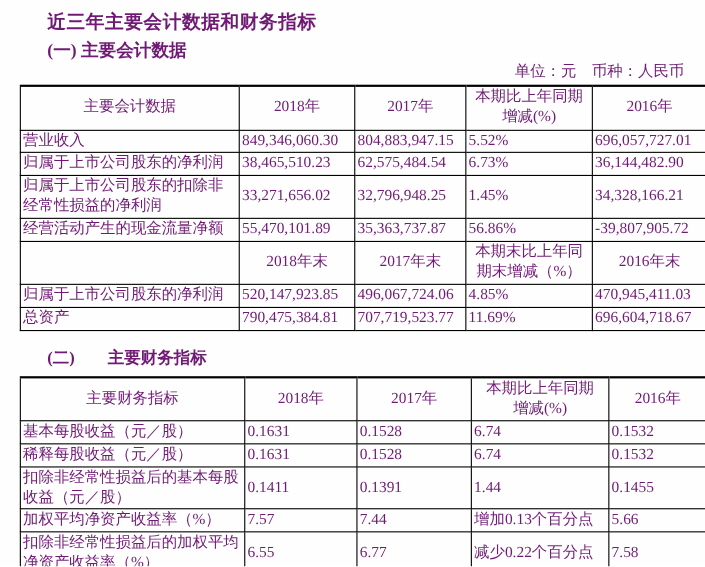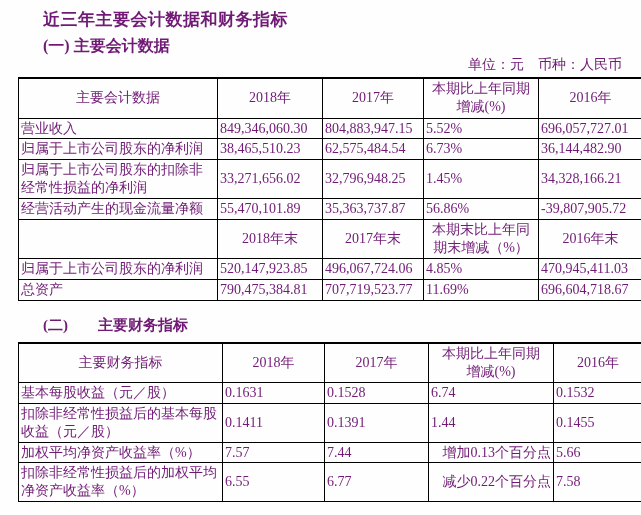--- a/index.html
+++ b/index.html
@@ -13,21 +13,21 @@
   .sec2-heading{position:absolute;left:43px;top:316px;font-size:15px;font-weight:bold;}
   .sec2-heading .gap{display:inline-block;width:30px;}
   table.rpt{border-collapse:collapse;table-layout:fixed;position:absolute;left:8px;background:#fefefe;margin-left:10px;}
   #t1{top:77px;width:624px;}
   #t2{top:342px;width:624px;}
   table.rpt td{border:1px solid #000;font-size:14px;line-height:1.28;vertical-align:middle;overflow:hidden;padding:1px 2px;}
   tr.toprow td{border-top:2px solid #000;}
   td.hd{text-align:center;white-space:pre-line;}
   td.lb{text-align:left;padding-left:5px;}
   td.num{padding-right:6px;}
-  td.al{text-align:right;padding-left:6px;}
+  td.al{text-align:left;padding-left:6px;}
   
   .rh40{height:40px}.rh39{height:39px}.rh38{height:38px}.rh37{height:37px}
   .rh20{height:20px}.rh19{height:19px}.rh18{height:18px}
 </style>
 </head>
 <body>
 
 <div class="page">
 
   <div class="doc-title">近三年主要会计数据和财务指标</div>
@@ -123,20 +123,27 @@
 增减(%)</td>
       <td class="hd">2016年</td>
     </tr>
     <tr class="rh18">
       <td class="lb">基本每股收益（元／股）</td>
       <td class="num">0.1631</td>
       <td class="num">0.1528</td>
       <td class="num">6.74</td>
       <td class="num">0.1532</td>
     </tr>
+    <tr class="rh18">
+      <td class="lb">稀释每股收益（元／股）</td>
+      <td class="num">0.1631</td>
+      <td class="num">0.1528</td>
+      <td class="num">6.74</td>
+      <td class="num">0.1532</td>
+    </tr>
     <tr class="rh38">
       <td class="lb">扣除非经常性损益后的基本每股收益（元／股）</td>
       <td class="num">0.1411</td>
       <td class="num">0.1391</td>
       <td class="num">1.44</td>
       <td class="num">0.1455</td>
     </tr>
     <tr class="rh19">
       <td class="lb">加权平均净资产收益率（%）</td>
       <td class="num">7.57</td>

